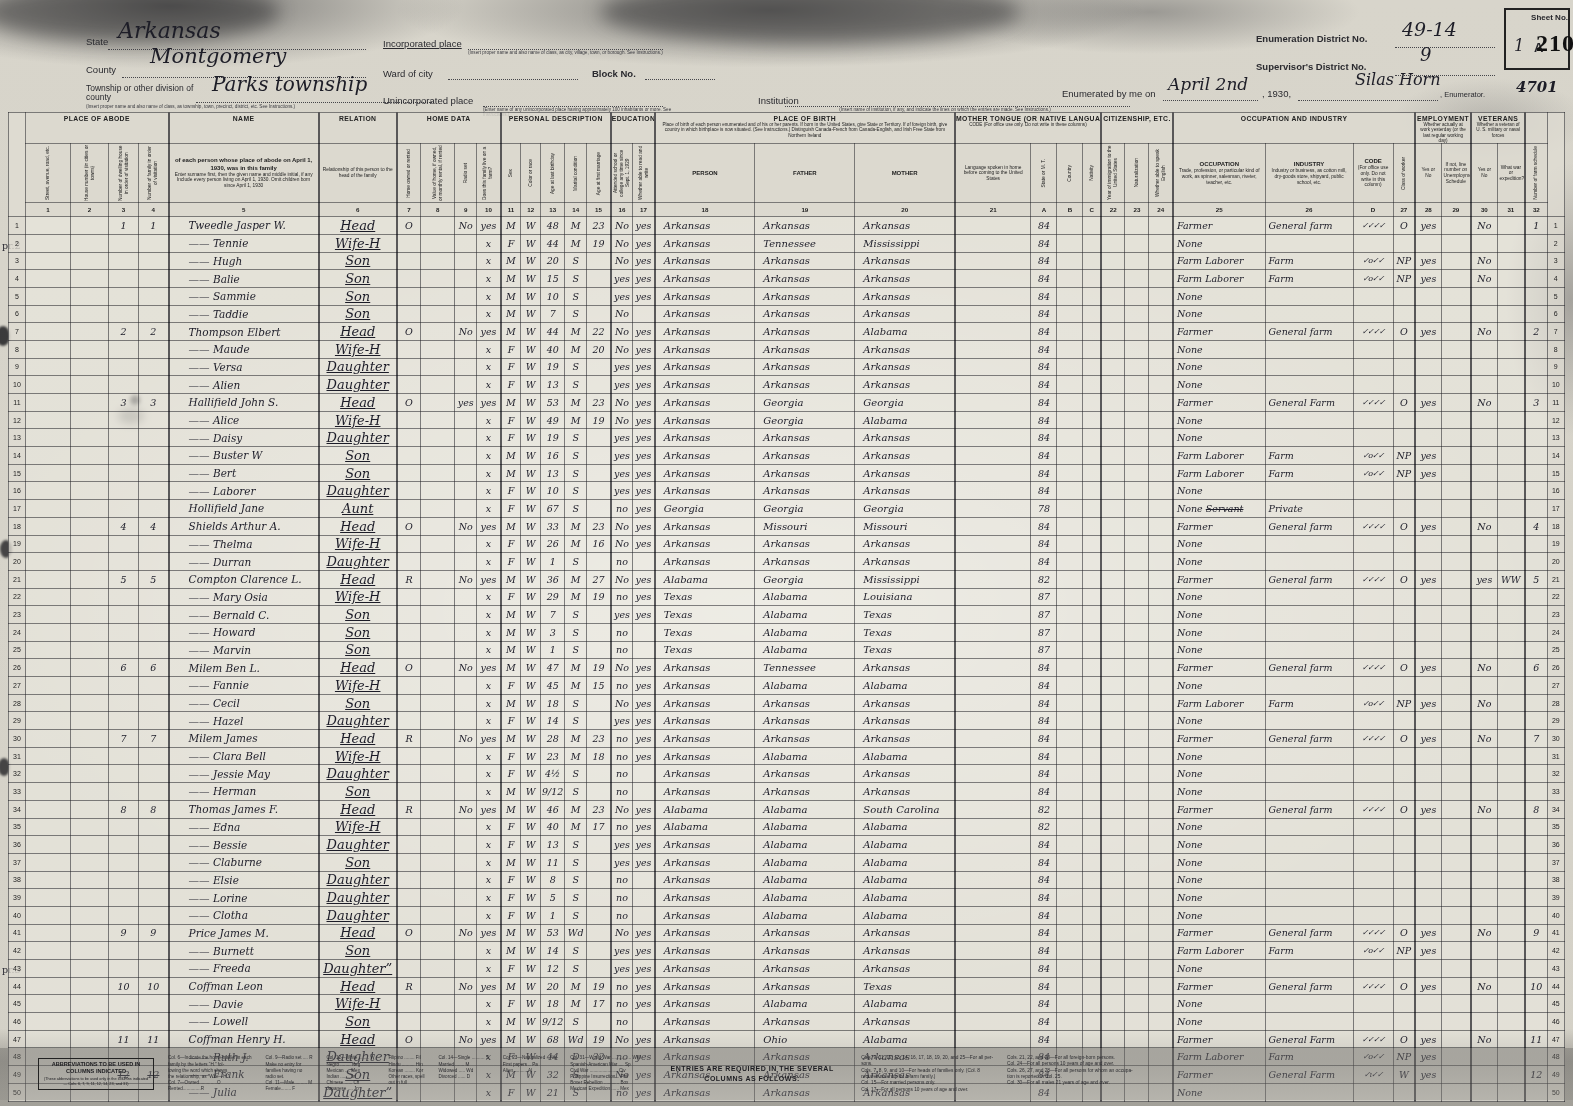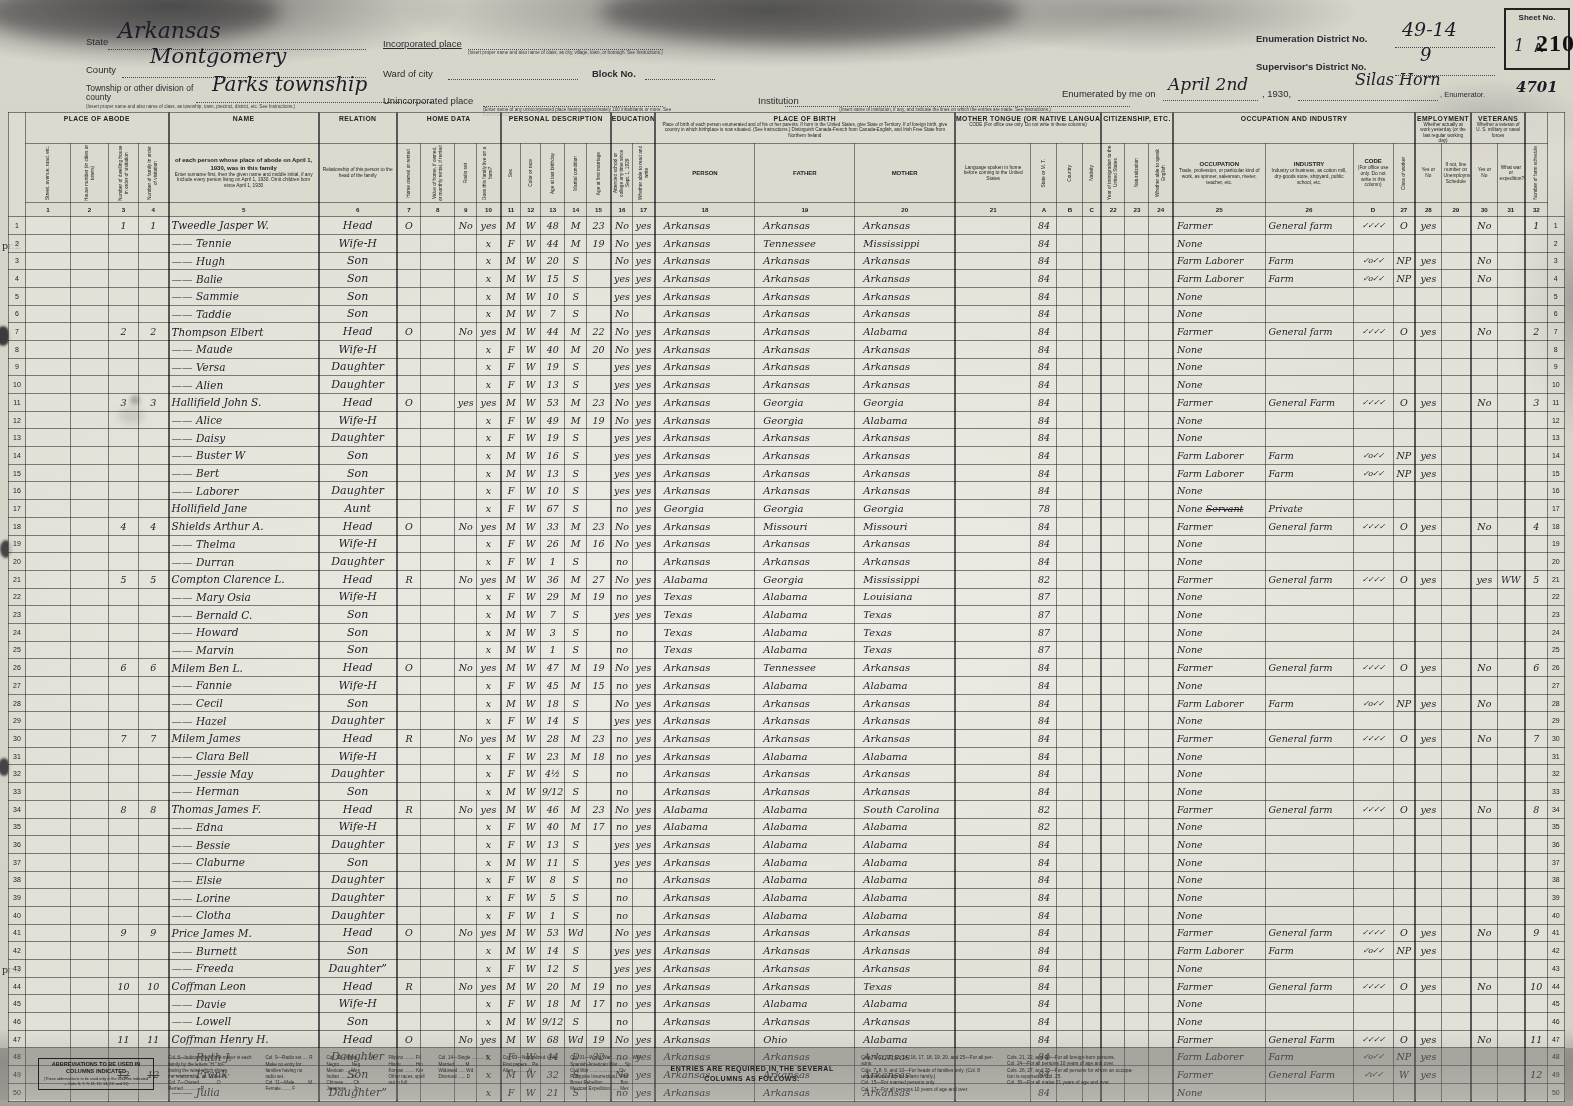--- a/index.html
+++ b/index.html
@@ -11,21 +11,21 @@
       radial-gradient(ellipse 520px 80px at 770px 10px, rgba(45,45,48,.55), transparent 72%),
       radial-gradient(ellipse 300px 60px at 1150px 12px, rgba(55,55,58,.38), transparent 70%),
       radial-gradient(ellipse 90px 190px at 1571px 300px, rgba(60,60,64,.32), transparent 72%),
       radial-gradient(ellipse 140px 60px at 1490px 120px, rgba(70,70,74,.22), transparent 70%),
       radial-gradient(ellipse 1000px 520px at 48% 55%, rgba(255,255,255,.55), transparent 78%),
       linear-gradient(rgba(80,80,78,.0) 93%, rgba(70,70,68,.35) 96%),
       linear-gradient(#d8d5cb,#d4d1c7);
   }
   .blob{position:absolute;border-radius:50%;filter:blur(9px);pointer-events:none;}
   
-  .print{font-family:"Liberation Sans",sans-serif;color:#26262b;}
+  .print{font-family:"Liberation Sans",sans-serif;color:#26262b;text-align:right;}
   .hand{font-family:"DejaVu Serif",serif;font-style:italic;color:#1d1d27;}
   .dotline{position:absolute;border-bottom:1px dotted #45454a;height:1px;}
   .lab{position:absolute;font-size:9.5px;color:#2a2a2f;}
   .note{position:absolute;font-size:4.6px;color:#3a3a40;}
   .hv{position:absolute;font-size:19px;white-space:nowrap;}
   .titles{position:absolute;left:560px;top:12px;width:680px;text-align:center;color:#1f1f24;}
   .titles .t1{font-size:9.5px;font-weight:bold;letter-spacing:1px;}
   .titles .t2{font-size:15.5px;font-weight:bold;letter-spacing:1.5px;margin-top:3px;}
   .titles .t3{font-size:14px;font-weight:bold;letter-spacing:2px;margin-top:3px;}
   .sheetbox{position:absolute;left:1504px;top:8px;width:62px;height:58px;border:2px solid #222;
@@ -45,22 +45,22 @@
   tr.lblrow th{height:58px;font-size:4.8px;font-weight:normal;color:#222;vertical-align:middle;}
   tr.lblrow th div.wrap{white-space:normal;line-height:1.2;padding:0 2px;}
   tr.lblrow th .v{writing-mode:vertical-rl;transform:rotate(180deg);white-space:normal;
                   max-height:56px;margin:0 auto;line-height:1.25;}
   tr.lblrow th .sub{font-weight:bold;font-size:6px;}
   tr.numrow th{height:13px;font-size:6.2px;font-weight:bold;color:#222;}
   td{font-family:"DejaVu Serif",serif;font-style:italic;font-size:9.5px;color:#1c1c28;
      text-align:center;height:16.7px;}
   td.lineno,th.lineno{font-family:"Liberation Sans",sans-serif;font-style:normal;font-size:7px;
      color:#222;background:rgba(215,212,202,.5);text-align:center;}
-  td.c-nm{text-align:left;padding-left:2px;font-size:10.5px;}
-  td.c-rel{font-size:11px;}
+  td.c-nm{text-align:left;padding-left:19px;font-size:10.5px;}
+  td.c-rel{font-size:13px;text-decoration:underline;}
   td.c-pb,td.c-pf,td.c-pm{text-align:left;padding-left:8px;font-size:10px;}
   td.c-oc,td.c-ind{text-align:left;padding-left:3px;}
   td.c-cD{font-size:8px;letter-spacing:-1px;}
   s{text-decoration:line-through;}
   
   col.gsep{border-left:2px solid rgba(30,30,35,.7);}
   
   .footer{position:absolute;left:0;right:0;top:1048px;height:52px;
           background:linear-gradient(rgba(110,108,104,.45),rgba(140,138,132,.35));
           display:flex;align-items:center;}

